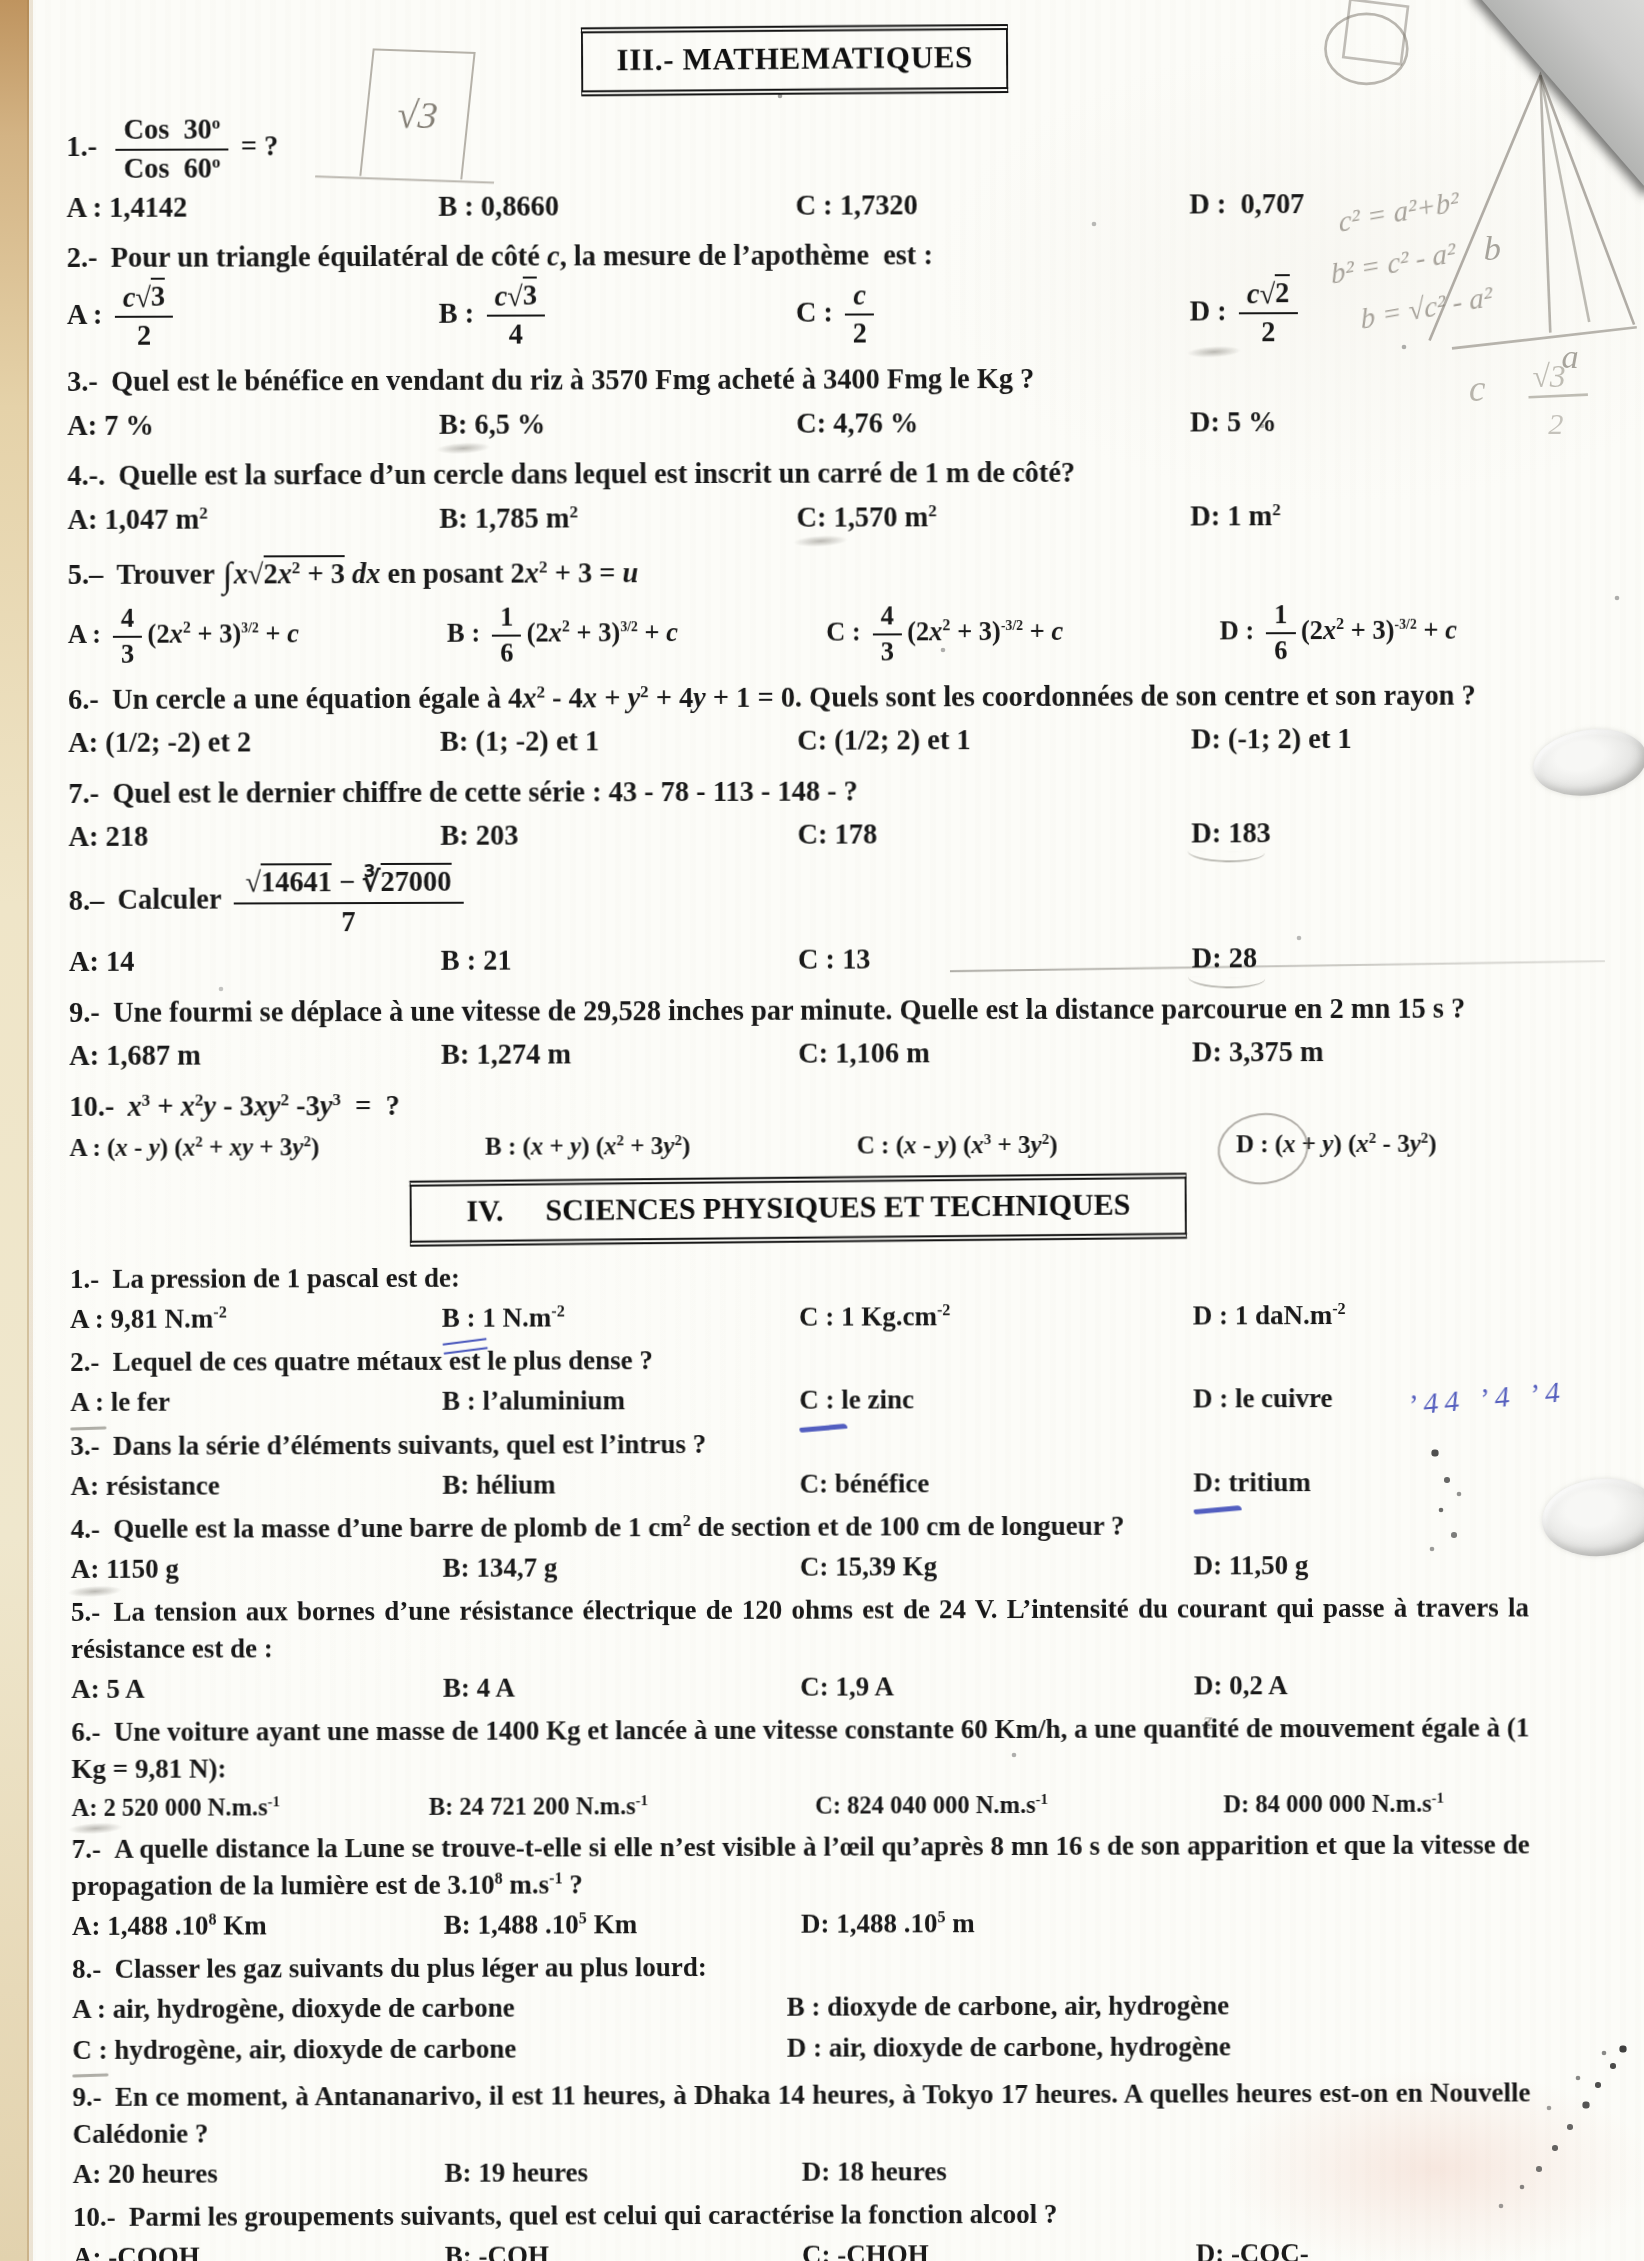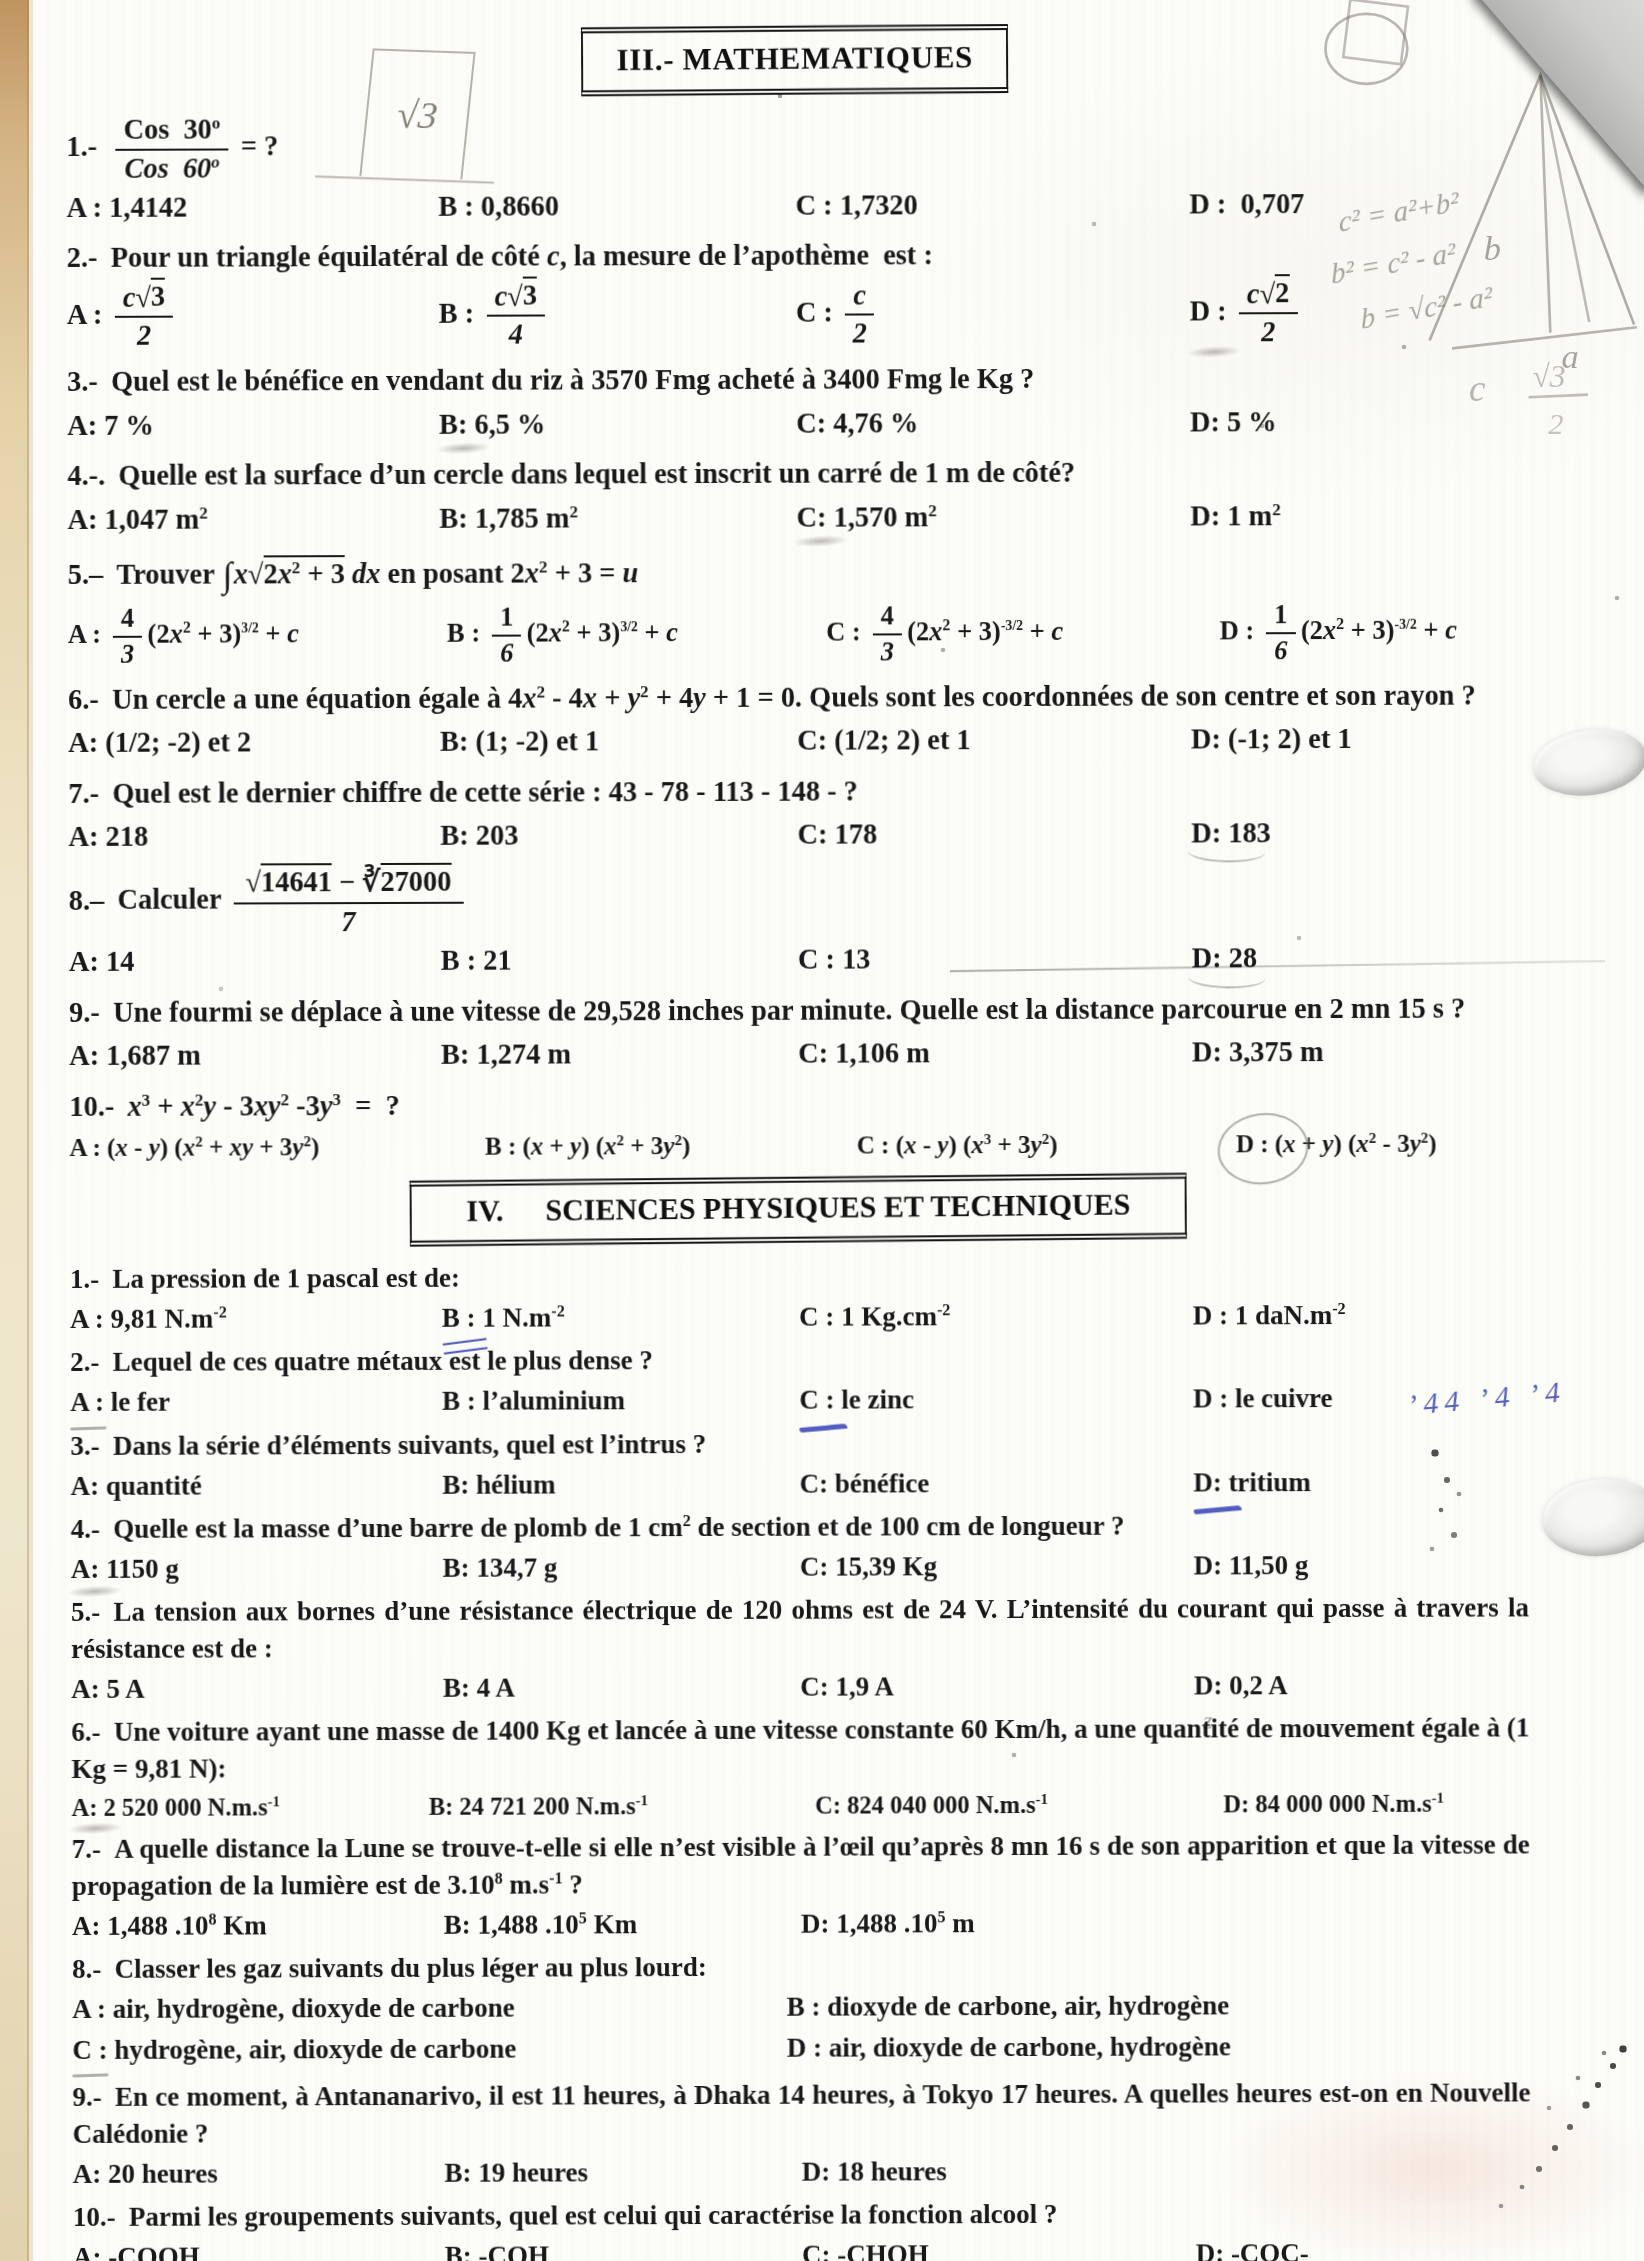--- a/index.html
+++ b/index.html
@@ -97,21 +97,21 @@
   .row2{grid-template-columns:49% 51%;}
   .row2 .opt{margin-bottom:4px;}
   .opt{position:relative;white-space:nowrap;}
 
   sup{font-size:60%;line-height:0;}
   sup.e{font-size:52%;letter-spacing:0;}
   u{text-decoration:none;border-top:2.3px solid #1a1a1a;padding-top:1.3px;}
   .int{font-size:125%;vertical-align:-6%;margin:0 1.3px;}
   .fr{display:inline-flex;flex-direction:column;text-align:center;vertical-align:middle;margin:0 5.3px;line-height:1.12;}
   .fr .nu{border-bottom:2.6px solid #1a1a1a;padding:0 8px 2.6px;}
-  .fr .de{padding-top:2px;font-style:italic;}
+  .fr .de{padding-top:2px;}
   .fr.big .nu{padding:0 12px 4px;}
 
   
   .mark{position:absolute;pointer-events:none;display:block;}
   .m-smudge{left:-2.6px;bottom:-9.3px;width:54px;height:11.2px;
     background:radial-gradient(closest-side, rgba(122,119,111,.5), rgba(122,119,111,.16) 68%, transparent);transform:rotate(-3deg);}
   .m-pencil{left:0;bottom:-8px;width:36px;height:2.6px;background:rgba(112,109,100,.55);border-radius:1.3px;transform:rotate(-2deg);}
   .m-wavy{left:-4px;bottom:-8.6px;width:77px;height:8.6px;border-bottom:2.6px solid rgba(116,113,104,.5);
     border-radius:0 0 100% 100% / 0 0 200% 200%;transform:rotate(1.5deg);}
   .m-longline{left:152px;bottom:12px;width:655px;height:2px;transform:rotate(-0.7deg);
@@ -307,21 +307,21 @@
             <div class="opts row4">
               <div class="opt">A : le fer<i class="mark m-pencil"></i></div>
               <div class="opt">B : l’aluminium</div>
               <div class="opt">C : le zinc<i class="mark m-bluebold"></i></div>
               <div class="opt">D : le cuivre</div>
             </div>
           </div>
           <div class="question">
             <div class="q-text"><span class="qnum">3.-</span>Dans la série d’éléments suivants, quel est l’intrus ?</div>
             <div class="opts row4">
-              <div class="opt">A: quantité</div>
+              <div class="opt">A: résistance</div>
               <div class="opt">B: hélium</div>
               <div class="opt">C: bénéfice</div>
               <div class="opt">D: tritium<i class="mark m-bluebold"></i></div>
             </div>
           </div>
           <div class="question">
             <div class="q-text"><span class="qnum">4.-</span>Quelle est la masse d’une barre de plomb de 1 cm<sup>2</sup> de section et de 100 cm de longueur ?</div>
             <div class="opts row4">
               <div class="opt">A: 1150 g<i class="mark m-smudge"></i></div>
               <div class="opt">B: 134,7 g</div>

